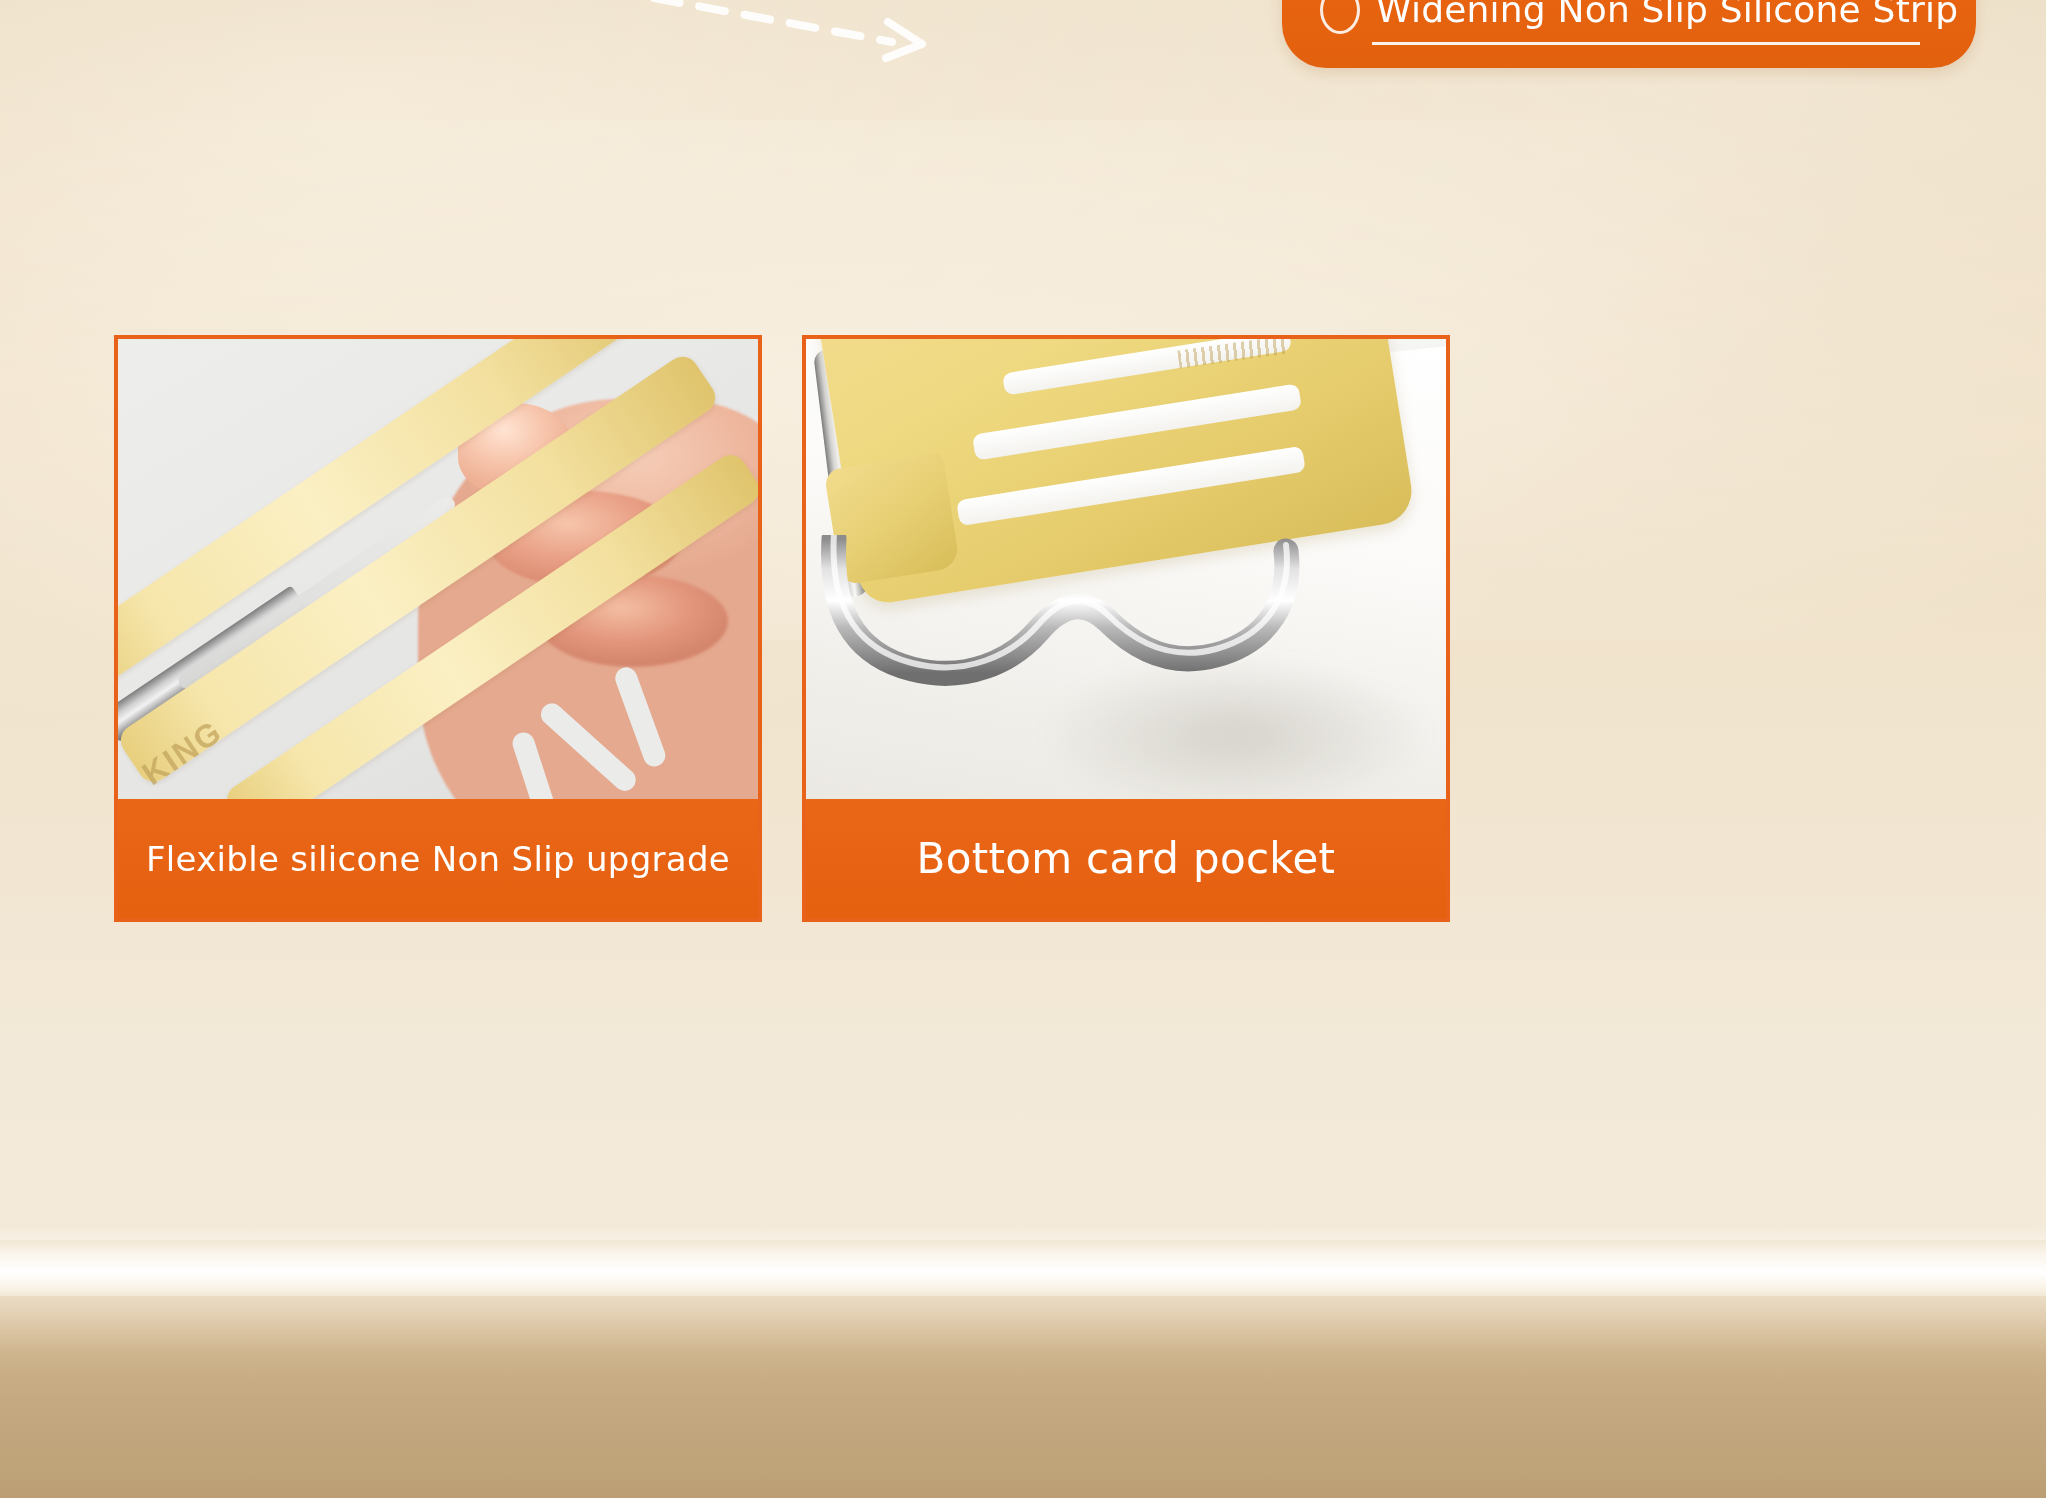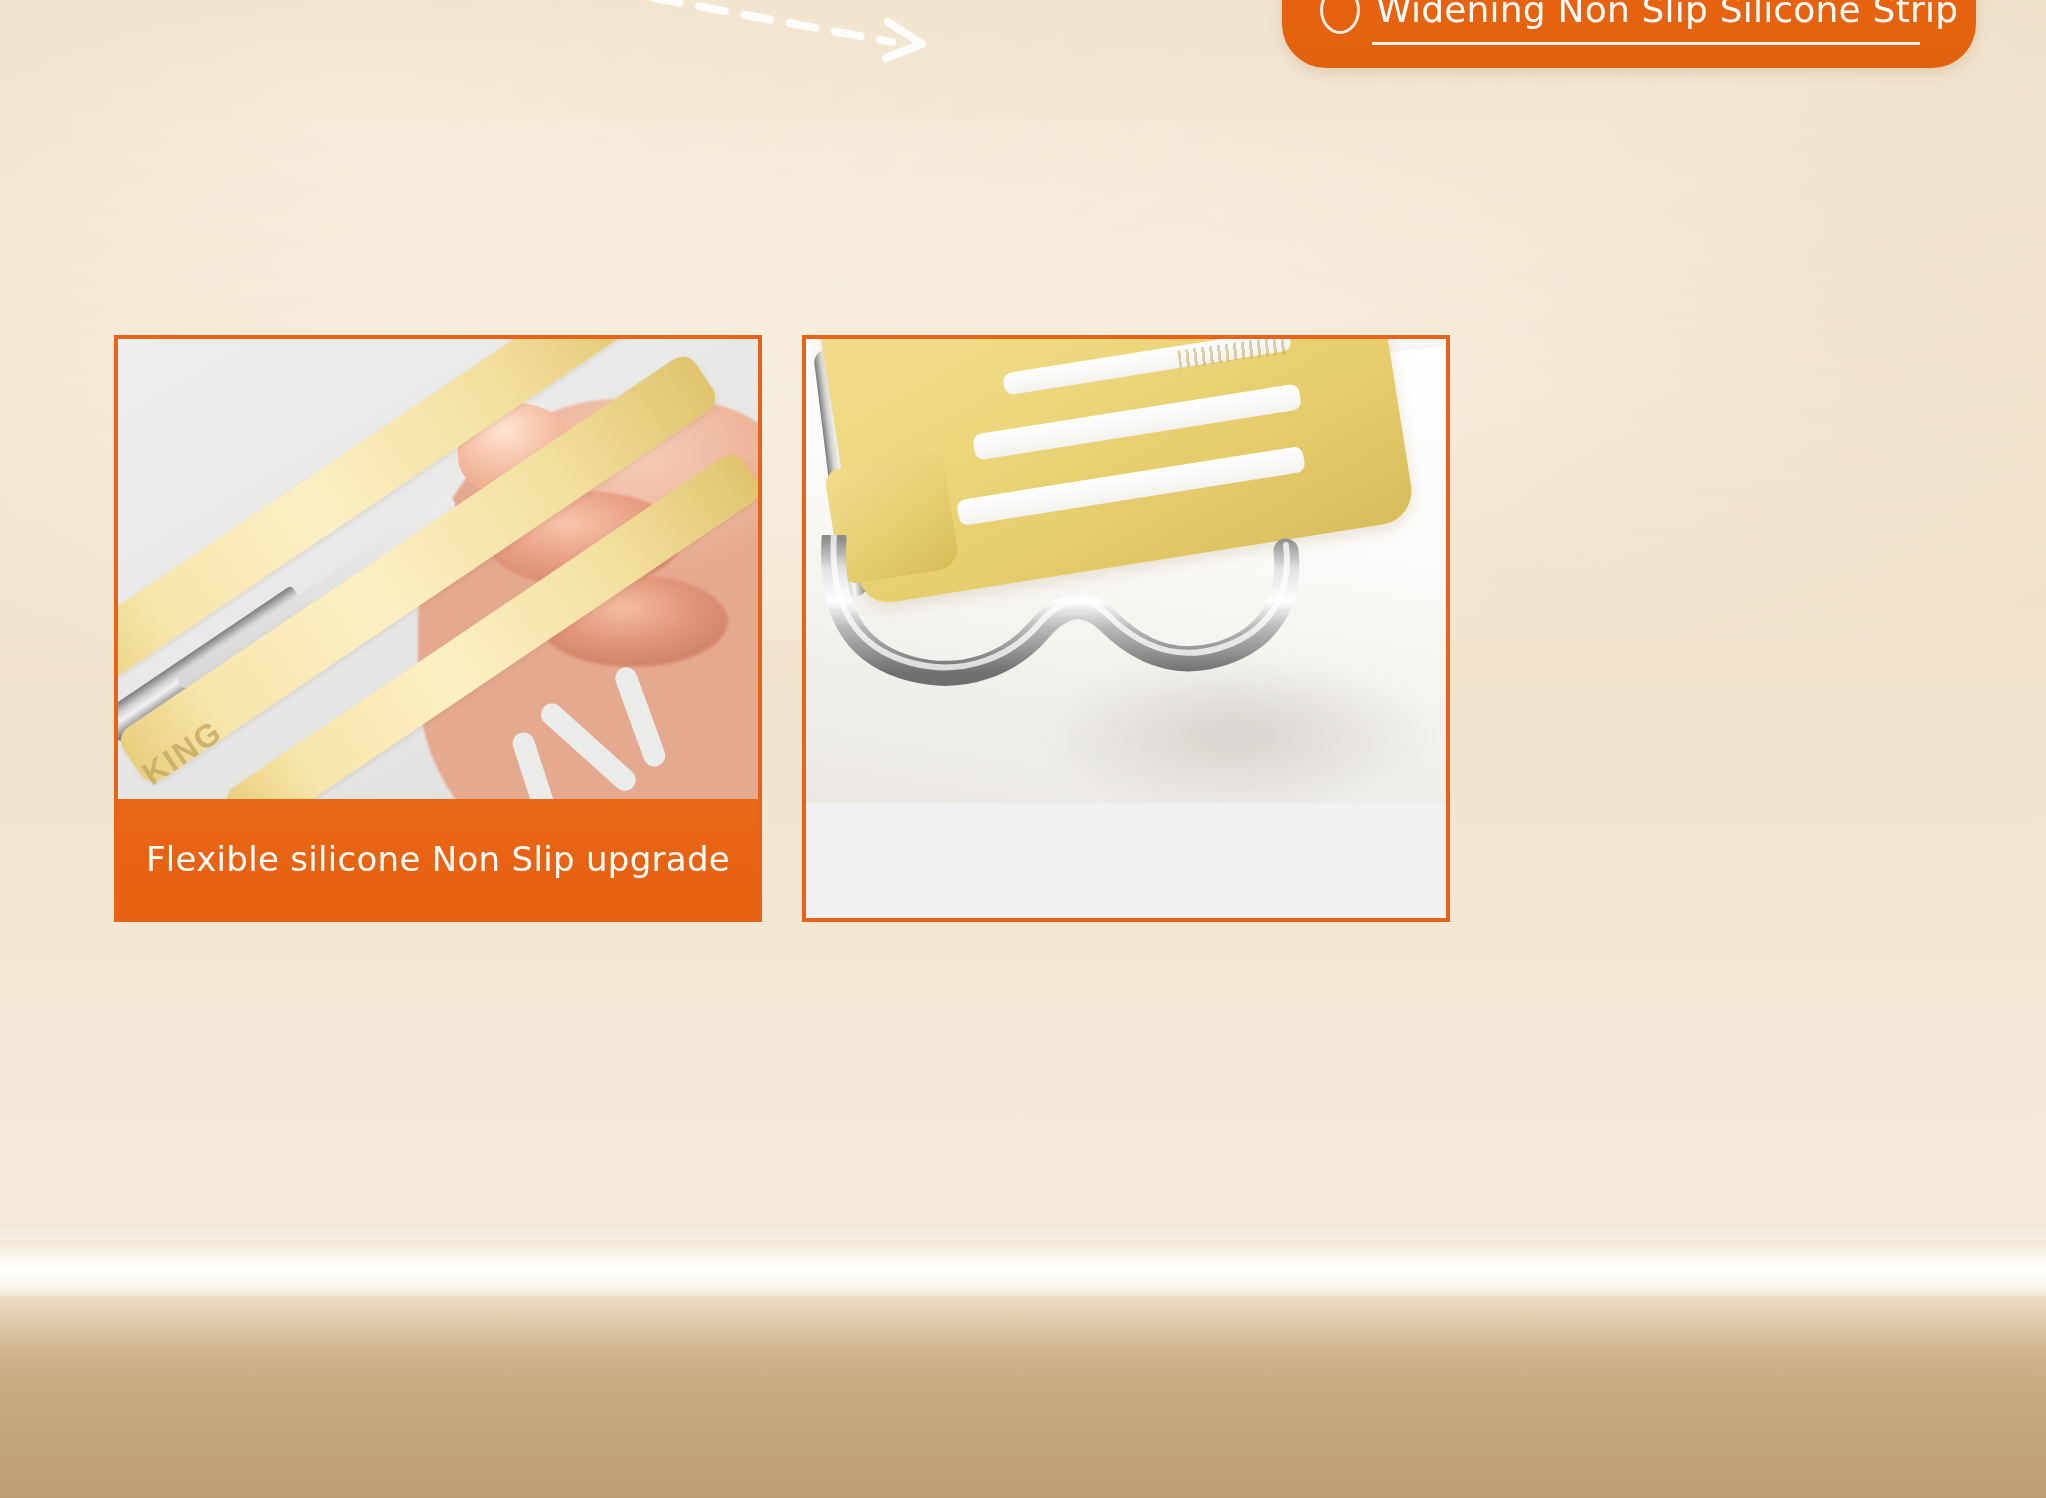--- a/index.html
+++ b/index.html
@@ -418,15 +418,18 @@
           </defs>
           <path d="M18 4 C14 70 34 118 96 134 C150 148 196 126 222 96
                    C244 70 268 62 292 86 C320 114 356 132 400 120
                    C452 106 476 66 470 16" fill="none" stroke="url(#chrome)" stroke-width="25" stroke-linecap="round" stroke-linejoin="round"></path>
           <path d="M18 4 C14 70 34 118 96 134 C150 148 196 126 222 96
                    C244 70 268 62 292 86 C320 114 356 132 400 120
                    C452 106 476 66 470 16" fill="none" stroke="#ffffff" stroke-width="6" stroke-linecap="round" opacity="0.75" transform="translate(0,-6)"></path>
         </svg>
       </div>
     </div>
+    <div class="card-caption">
+      <span class="caption-right">Bottom card pocket</span>
+    </div>
   </div>
 
 </div>
 
 </body></html>

